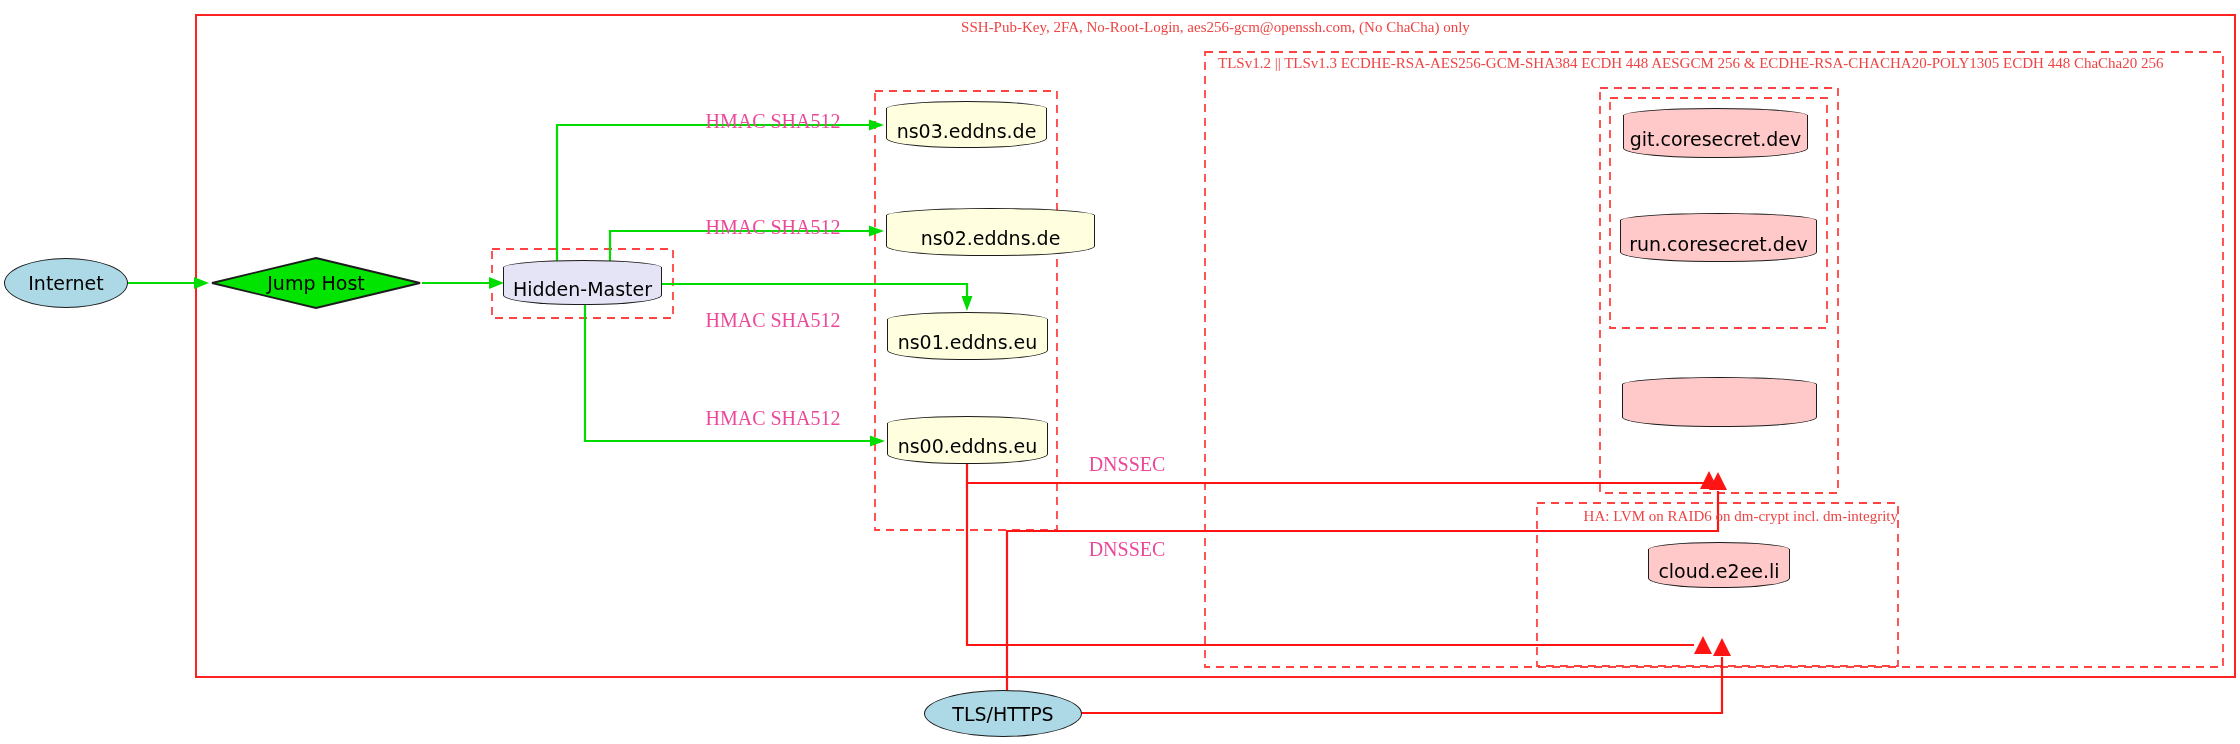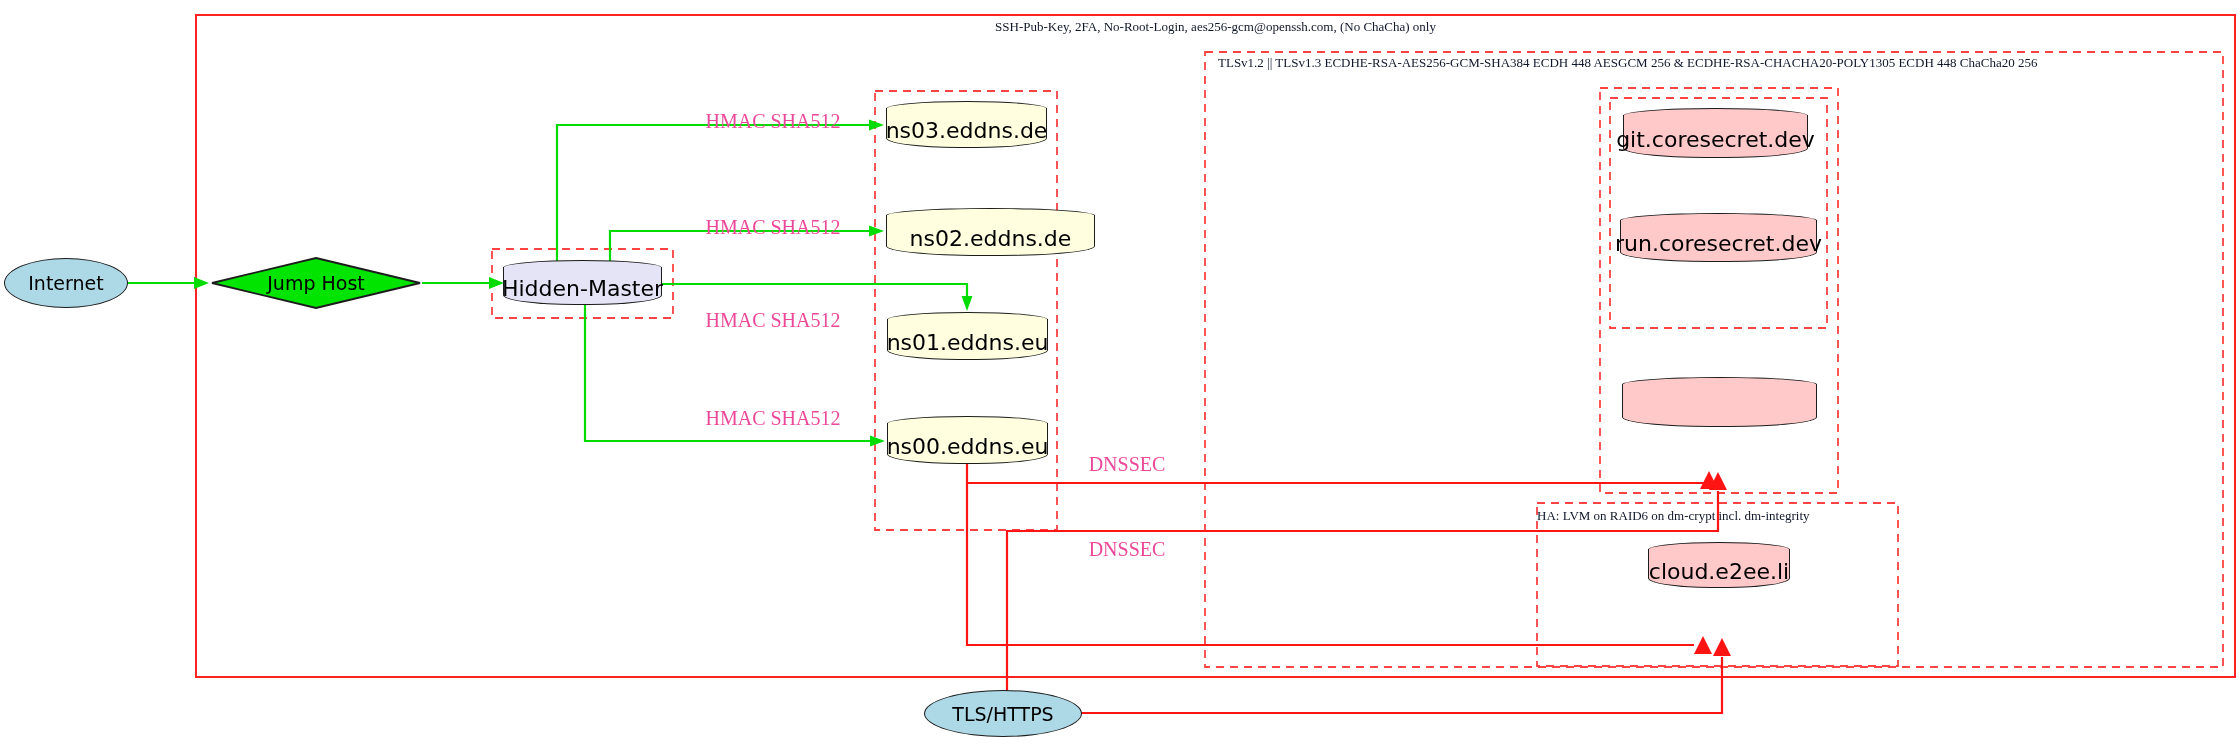--- a/index.html
+++ b/index.html
@@ -1,35 +1,35 @@
 <!DOCTYPE html>
 <html><head>
 <meta charset="utf-8">
 <style>
   html,body{margin:0;padding:0;background:#fff;}
   #canvas{position:relative;width:2240px;height:744px;background:#ffffff;overflow:hidden;
           font-family:"DejaVu Sans",sans-serif;}
   #edges{position:absolute;left:0;top:0;z-index:2;}
-  .clab{position:absolute;z-index:3;color:#0f172a;font-family:"Liberation Serif",serif;font-size:13px;white-space:nowrap;}
+  .clab{position:absolute;z-index:3;color:#ef4444;font-family:"Liberation Serif",serif;font-size:15px;white-space:nowrap;}
   .elab{position:absolute;z-index:3;color:#ec4899;font-family:"Liberation Serif",serif;font-size:20px;white-space:nowrap;
         transform:translate(-50%,-50%);}
   .node{position:absolute;z-index:4;}
   .ellipse{border:1.6px solid #1c1c1c;border-radius:50%;display:flex;align-items:center;justify-content:center;
            font-size:19px;color:#000;box-sizing:border-box;}
   .diamond{display:flex;align-items:center;justify-content:center;font-size:19px;color:#000;text-align:right;}
   .diamond svg{position:absolute;left:0;top:0;}
   .diamond span{position:relative;z-index:1;}
   .cyl{--fill:#FFFFE0;}
   .cyl .cap{position:absolute;left:0;right:0;top:0;height:15px;background:var(--fill);
             border:1.6px solid #1c1c1c;border-radius:50%;box-sizing:border-box;}
   .cyl .shell{position:absolute;left:0;right:0;top:7px;bottom:0;background:var(--fill);
             border:1.6px solid #1c1c1c;border-top:none;box-sizing:border-box;
             border-radius:0 0 45% 45% / 0 0 10px 10px;}
   .cyl .lbl{position:absolute;left:0;right:0;top:13px;bottom:1px;display:flex;align-items:center;justify-content:center;
-            font-size:22px;color:#000;white-space:nowrap;}
+            font-size:19px;color:#000;white-space:nowrap;}
 </style>
 </head>
 <body>
 
 <div id="canvas">
 
   <svg id="edges" width="2240" height="744" viewBox="0 0 2240 744">
 
     <rect x="196" y="15" width="2039" height="662" fill="none" stroke="#FF2222" stroke-width="2"></rect>
     <rect x="1205" y="52" width="1018" height="615" fill="none" stroke="#FF4343" stroke-width="1.8" stroke-dasharray="8 6"></rect>
@@ -65,21 +65,21 @@
     <g fill="#FF1414" stroke="none">
       <polygon points="1709,471 1700,489 1718,489"></polygon>
       <polygon points="1718,472 1709,490 1727,490"></polygon>
       <polygon points="1703,636 1694,654 1712,654"></polygon>
       <polygon points="1722,638 1713,656 1731,656"></polygon>
     </g>
   </svg>
 
   <div class="clab" style="left:196px;top:19px;width:2039px;text-align:center;">SSH-Pub-Key, 2FA, No-Root-Login, aes256-gcm@openssh.com, (No ChaCha) only</div>
   <div class="clab" style="left:1218px;top:55px;">TLSv1.2 || TLSv1.3 ECDHE-RSA-AES256-GCM-SHA384 ECDH 448 AESGCM 256 &amp; ECDHE-RSA-CHACHA20-POLY1305 ECDH 448 ChaCha20 256</div>
-  <div class="clab" style="left:1537px;top:508px;width:361px;text-align:left;font-family:Liberation Serif, serif;">HA: LVM on RAID6 on dm-crypt incl. dm-integrity</div>
+  <div class="clab" style="left:1537px;top:508px;width:361px;text-align:right;font-family:Liberation Serif, serif;">HA: LVM on RAID6 on dm-crypt incl. dm-integrity</div>
 
   <div class="elab" style="left:773px;top:121px;">HMAC SHA512</div>
   <div class="elab" style="left:773px;top:227px;">HMAC SHA512</div>
   <div class="elab" style="left:773px;top:320px;">HMAC SHA512</div>
   <div class="elab" style="left:773px;top:418px;">HMAC SHA512</div>
   <div class="elab" style="left:1127px;top:464px;">DNSSEC</div>
   <div class="elab" style="left:1127px;top:549px;">DNSSEC</div>
 
   <div class="node ellipse" style="left:4px;top:258px;width:124px;height:50px;background:#ADD8E6;">
     <span>Internet</span>

